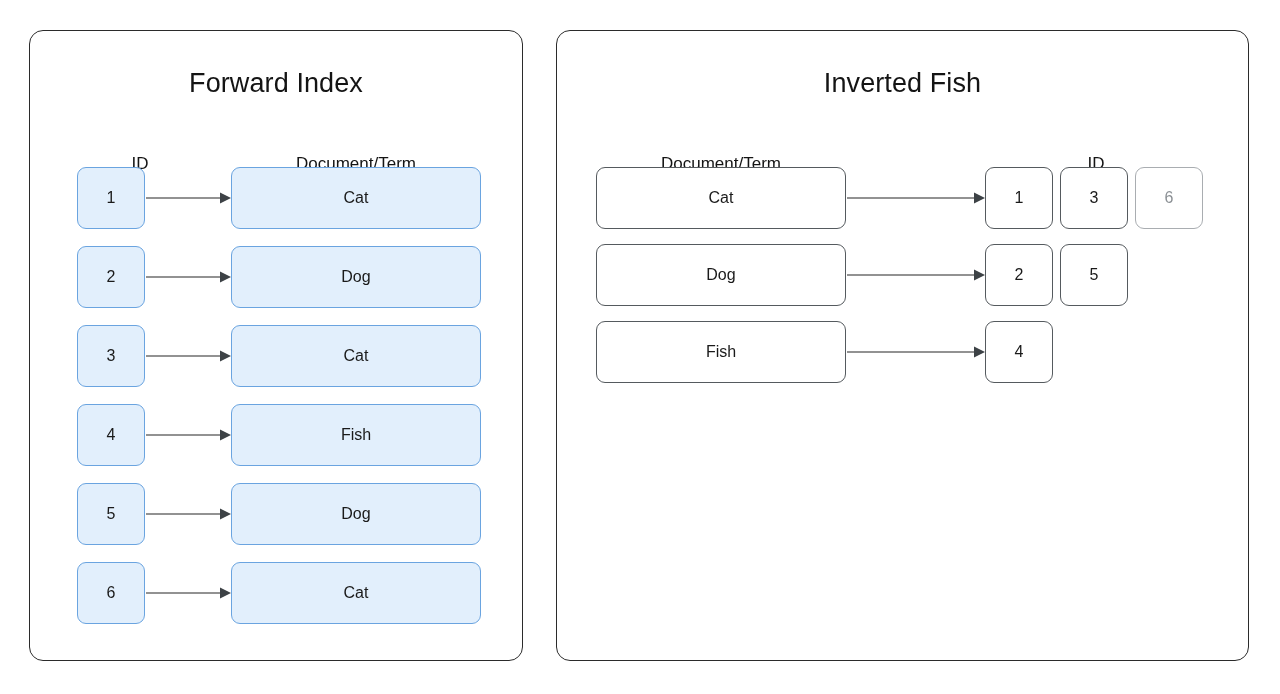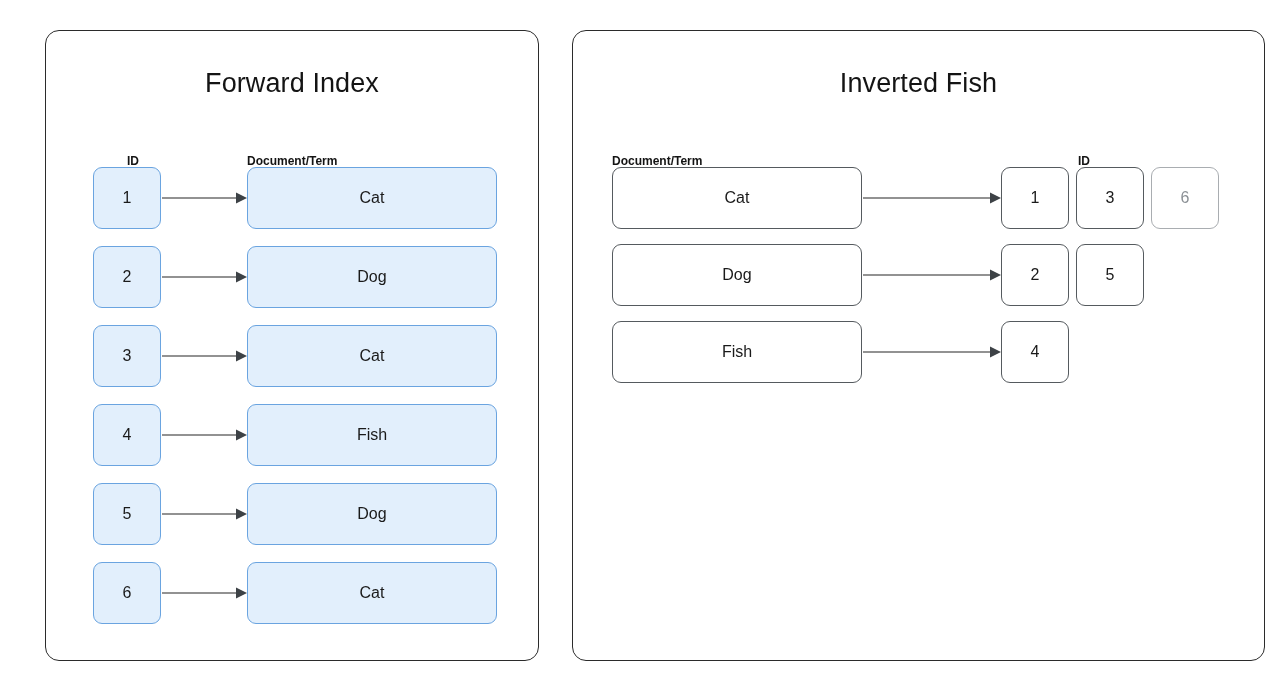--- a/index.html
+++ b/index.html
@@ -16,21 +16,20 @@
     position: relative;
   }
 
   
   .panel {
     position: absolute;
     background: #ffffff;
     border: 1.6px solid #2b2b2b;
     border-radius: 14px;
     box-sizing: border-box;
-    margin-left: 16px;
   }
   #panel-forward {
     left: 29px;
     top: 30px;
     width: 494px;
     height: 631px;
   }
   #panel-inverted {
     left: 556px;
     top: 30px;
@@ -45,23 +44,24 @@
     width: 100%;
     text-align: center;
     font-size: 27px;
     font-weight: 400;
     color: #141414;
     letter-spacing: 0.1px;
   }
 
   .col-header {
     position: absolute;
-    font-size: 12px;
-    font-weight: 700;
+    font-size: 17px;
+    font-weight: 400;
     color: #141414;
+    text-align: center;
     white-space: nowrap;
   }
 
   
   .box {
     position: absolute;
     box-sizing: border-box;
     display: flex;
     align-items: center;
     justify-content: center;

